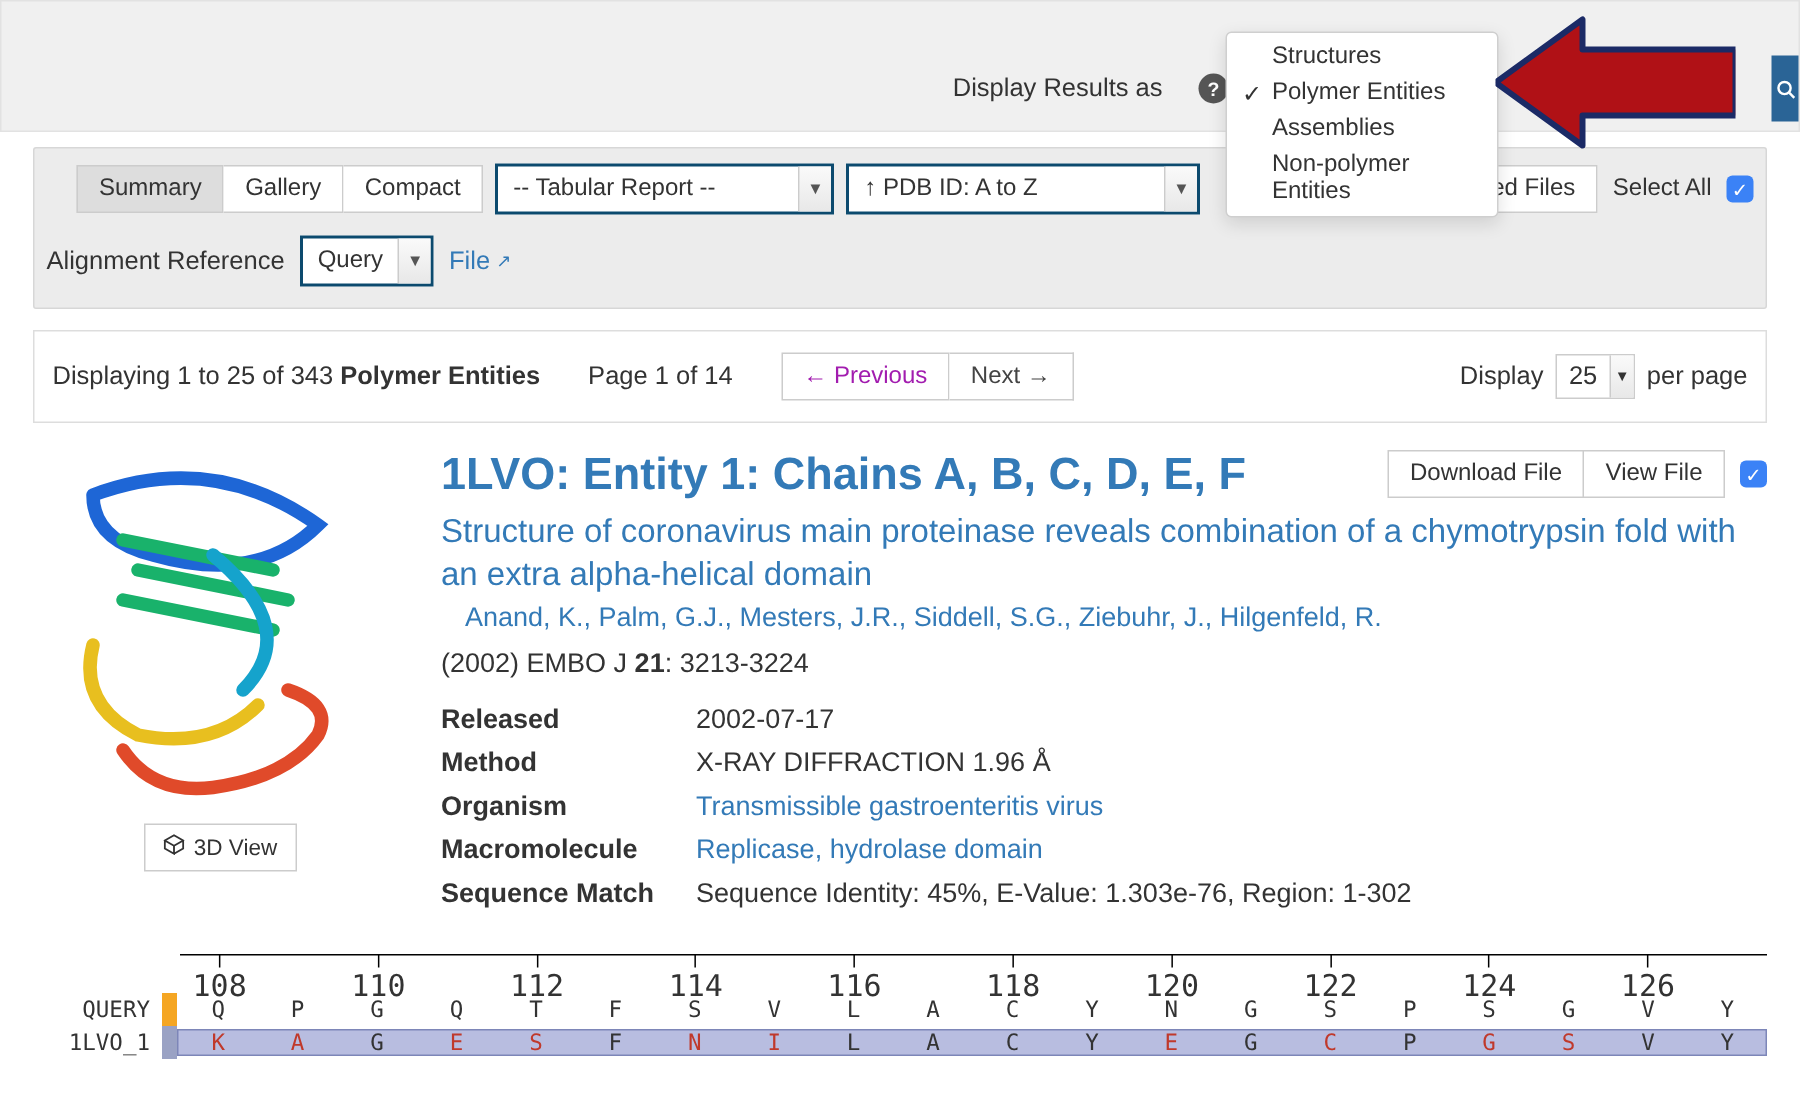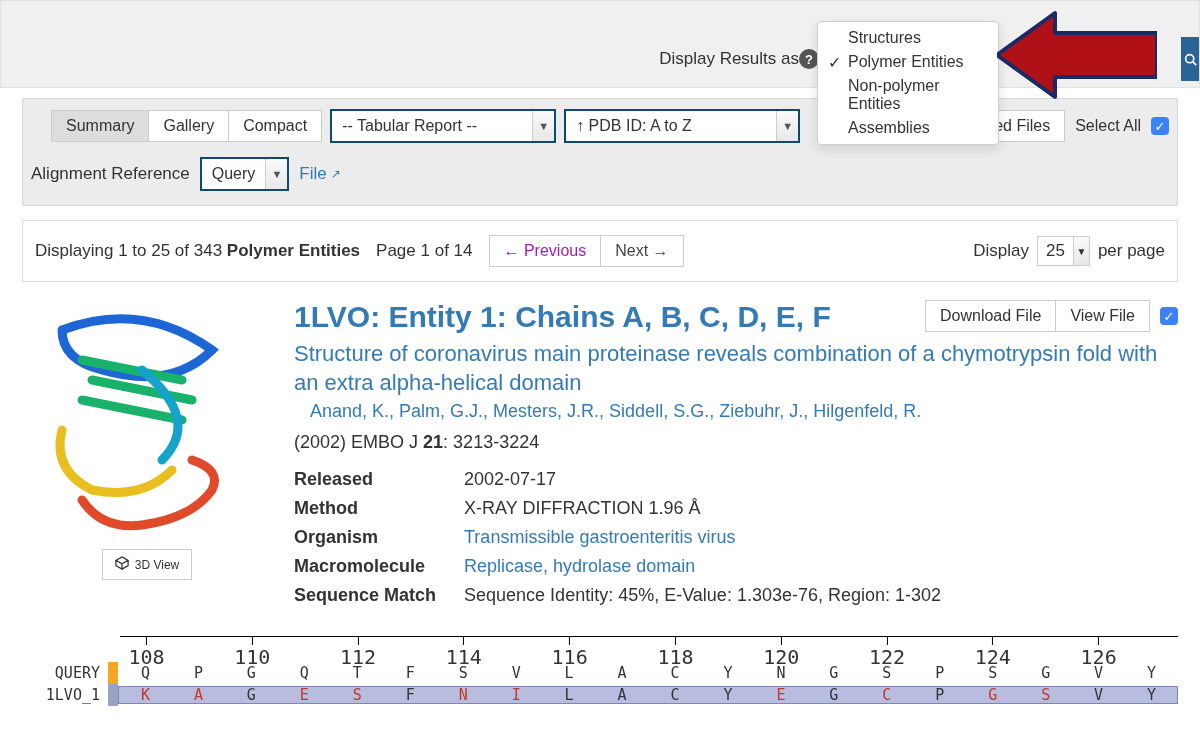--- a/index.html
+++ b/index.html
@@ -17,21 +17,21 @@
     border: 1px solid #e2e2e2;
     position: relative;
   }
   .display-as {
     position: absolute;
     right: 380px;
     top: 48px;
     font-size: 17px;
     display: flex;
     align-items: center;
-    gap: 0;
+    gap: 24px;
     margin-left: 20px;
   }
   .help-circle {
     width: 20px; height: 20px; border-radius: 50%;
     background: #555; color: #fff;
     display: inline-flex; align-items: center; justify-content: center;
     font-size: 13px; font-weight: bold;
   }
   .dropdown-menu {
     position: absolute;
@@ -105,21 +105,21 @@
     display: flex; align-items: center; gap: 10px;
     margin-top: 14px; font-size: 17px;
   }
   .help-link { color: #337ab7; text-decoration: none; display: inline-flex; align-items: center; gap: 4px;}
   .help-link .ext { font-size: 12px; }
 
   .pager-bar {
     margin: 14px 22px 0 22px;
     border: 1px solid #ddd;
     padding: 14px 12px;
-    display: flex; align-items: center; gap: 16px;
+    display: flex; align-items: center; gap: 32px;
     font-size: 17px;
   }
   .pager-bar .disp strong { font-weight: 700; }
   .pager-btns .btn { color: #444; }
   .pager-btns .btn.disabled { color: #a21caf; }
   .pager-bar .right { margin-left: auto; display: flex; align-items: center; gap: 8px;}
   .per-sel {
     display: inline-flex; border: 1px solid #ccc; background: #fff;
   }
   .per-sel .sel-text { padding: 4px 8px; }
@@ -131,21 +131,21 @@
   }
   .thumb-col { width: 250px; text-align: center; }
   .thumb {
     width: 230px; height: 245px;
     display: flex; align-items: center; justify-content: center;
   }
   .thumb svg { width: 100%; height: 100%; }
   .view3d-btn {
     display: inline-flex; align-items: center; gap: 6px;
     border: 1px solid #ccc; background: #fff;
-    padding: 6px 12px; font-size: 12px; cursor: pointer;
+    padding: 6px 12px; font-size: 15px; cursor: pointer;
     margin-top: 4px;
   }
 
   .info-col { flex: 1; }
   .title-row { display: flex; align-items: flex-start; }
   .entry-title {
     color: #337ab7; font-size: 30px; font-weight: 700; margin: 0;
   }
   .title-actions { margin-left: auto; display: flex; align-items: center; gap: 10px;}
   .subtitle {
@@ -204,22 +204,22 @@
 <body>
 
 <div class="topbar">
   <div class="display-as">
     <span>Display Results as</span>
     <span class="help-circle">?</span>
   </div>
   <div class="dropdown-menu">
     <div class="dropdown-item">Structures</div>
     <div class="dropdown-item selected">Polymer Entities</div>
+    <div class="dropdown-item">Assemblies</div>
     <div class="dropdown-item">Non-polymer Entities</div>
-    <div class="dropdown-item">Assemblies</div>
   </div>
   <div class="big-arrow">
     <svg viewBox="0 0 160 92">
       <polygon points="0,46 58,4 58,24 160,24 160,68 58,68 58,88" fill="#b01116" stroke="#1b2a66" stroke-width="4" stroke-linejoin="round"></polygon>
     </svg>
   </div>
   <div class="search-nub">
     <svg width="13" height="13" viewBox="0 0 16 16" fill="none" stroke="#fff" stroke-width="2">
         <circle cx="7" cy="7" r="5"></circle>
         <line x1="11" y1="11" x2="15" y2="15"></line>

